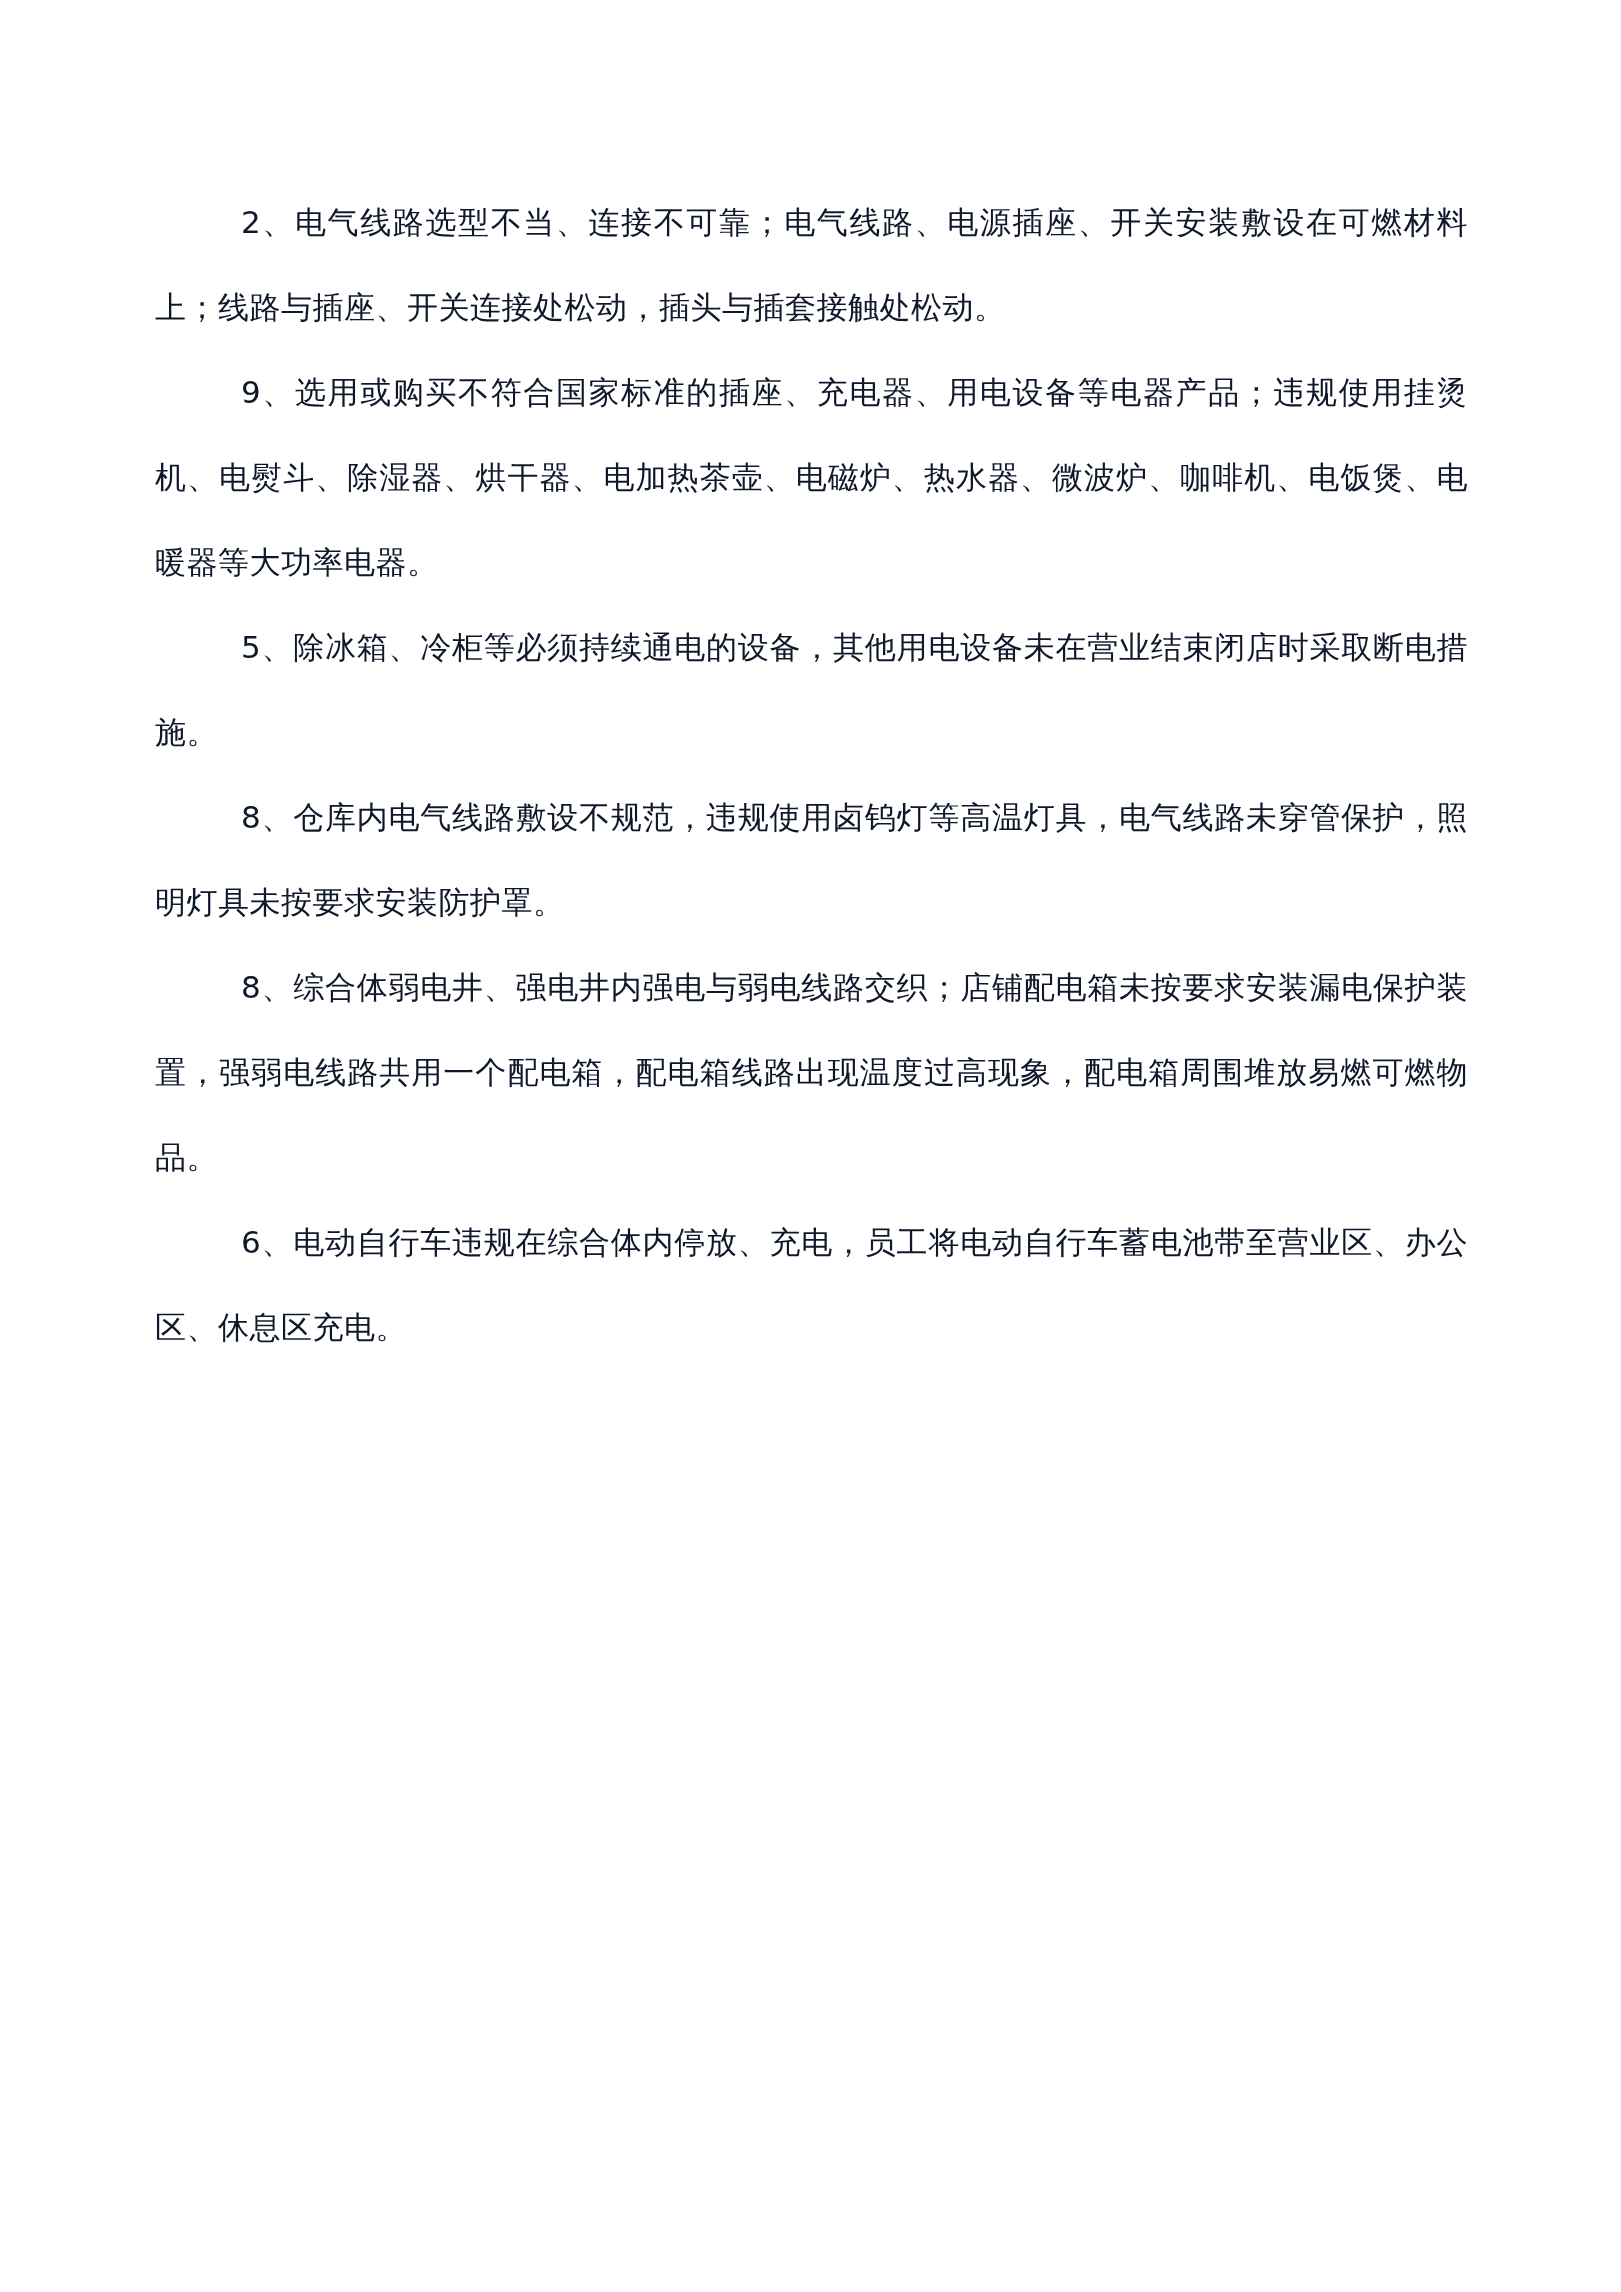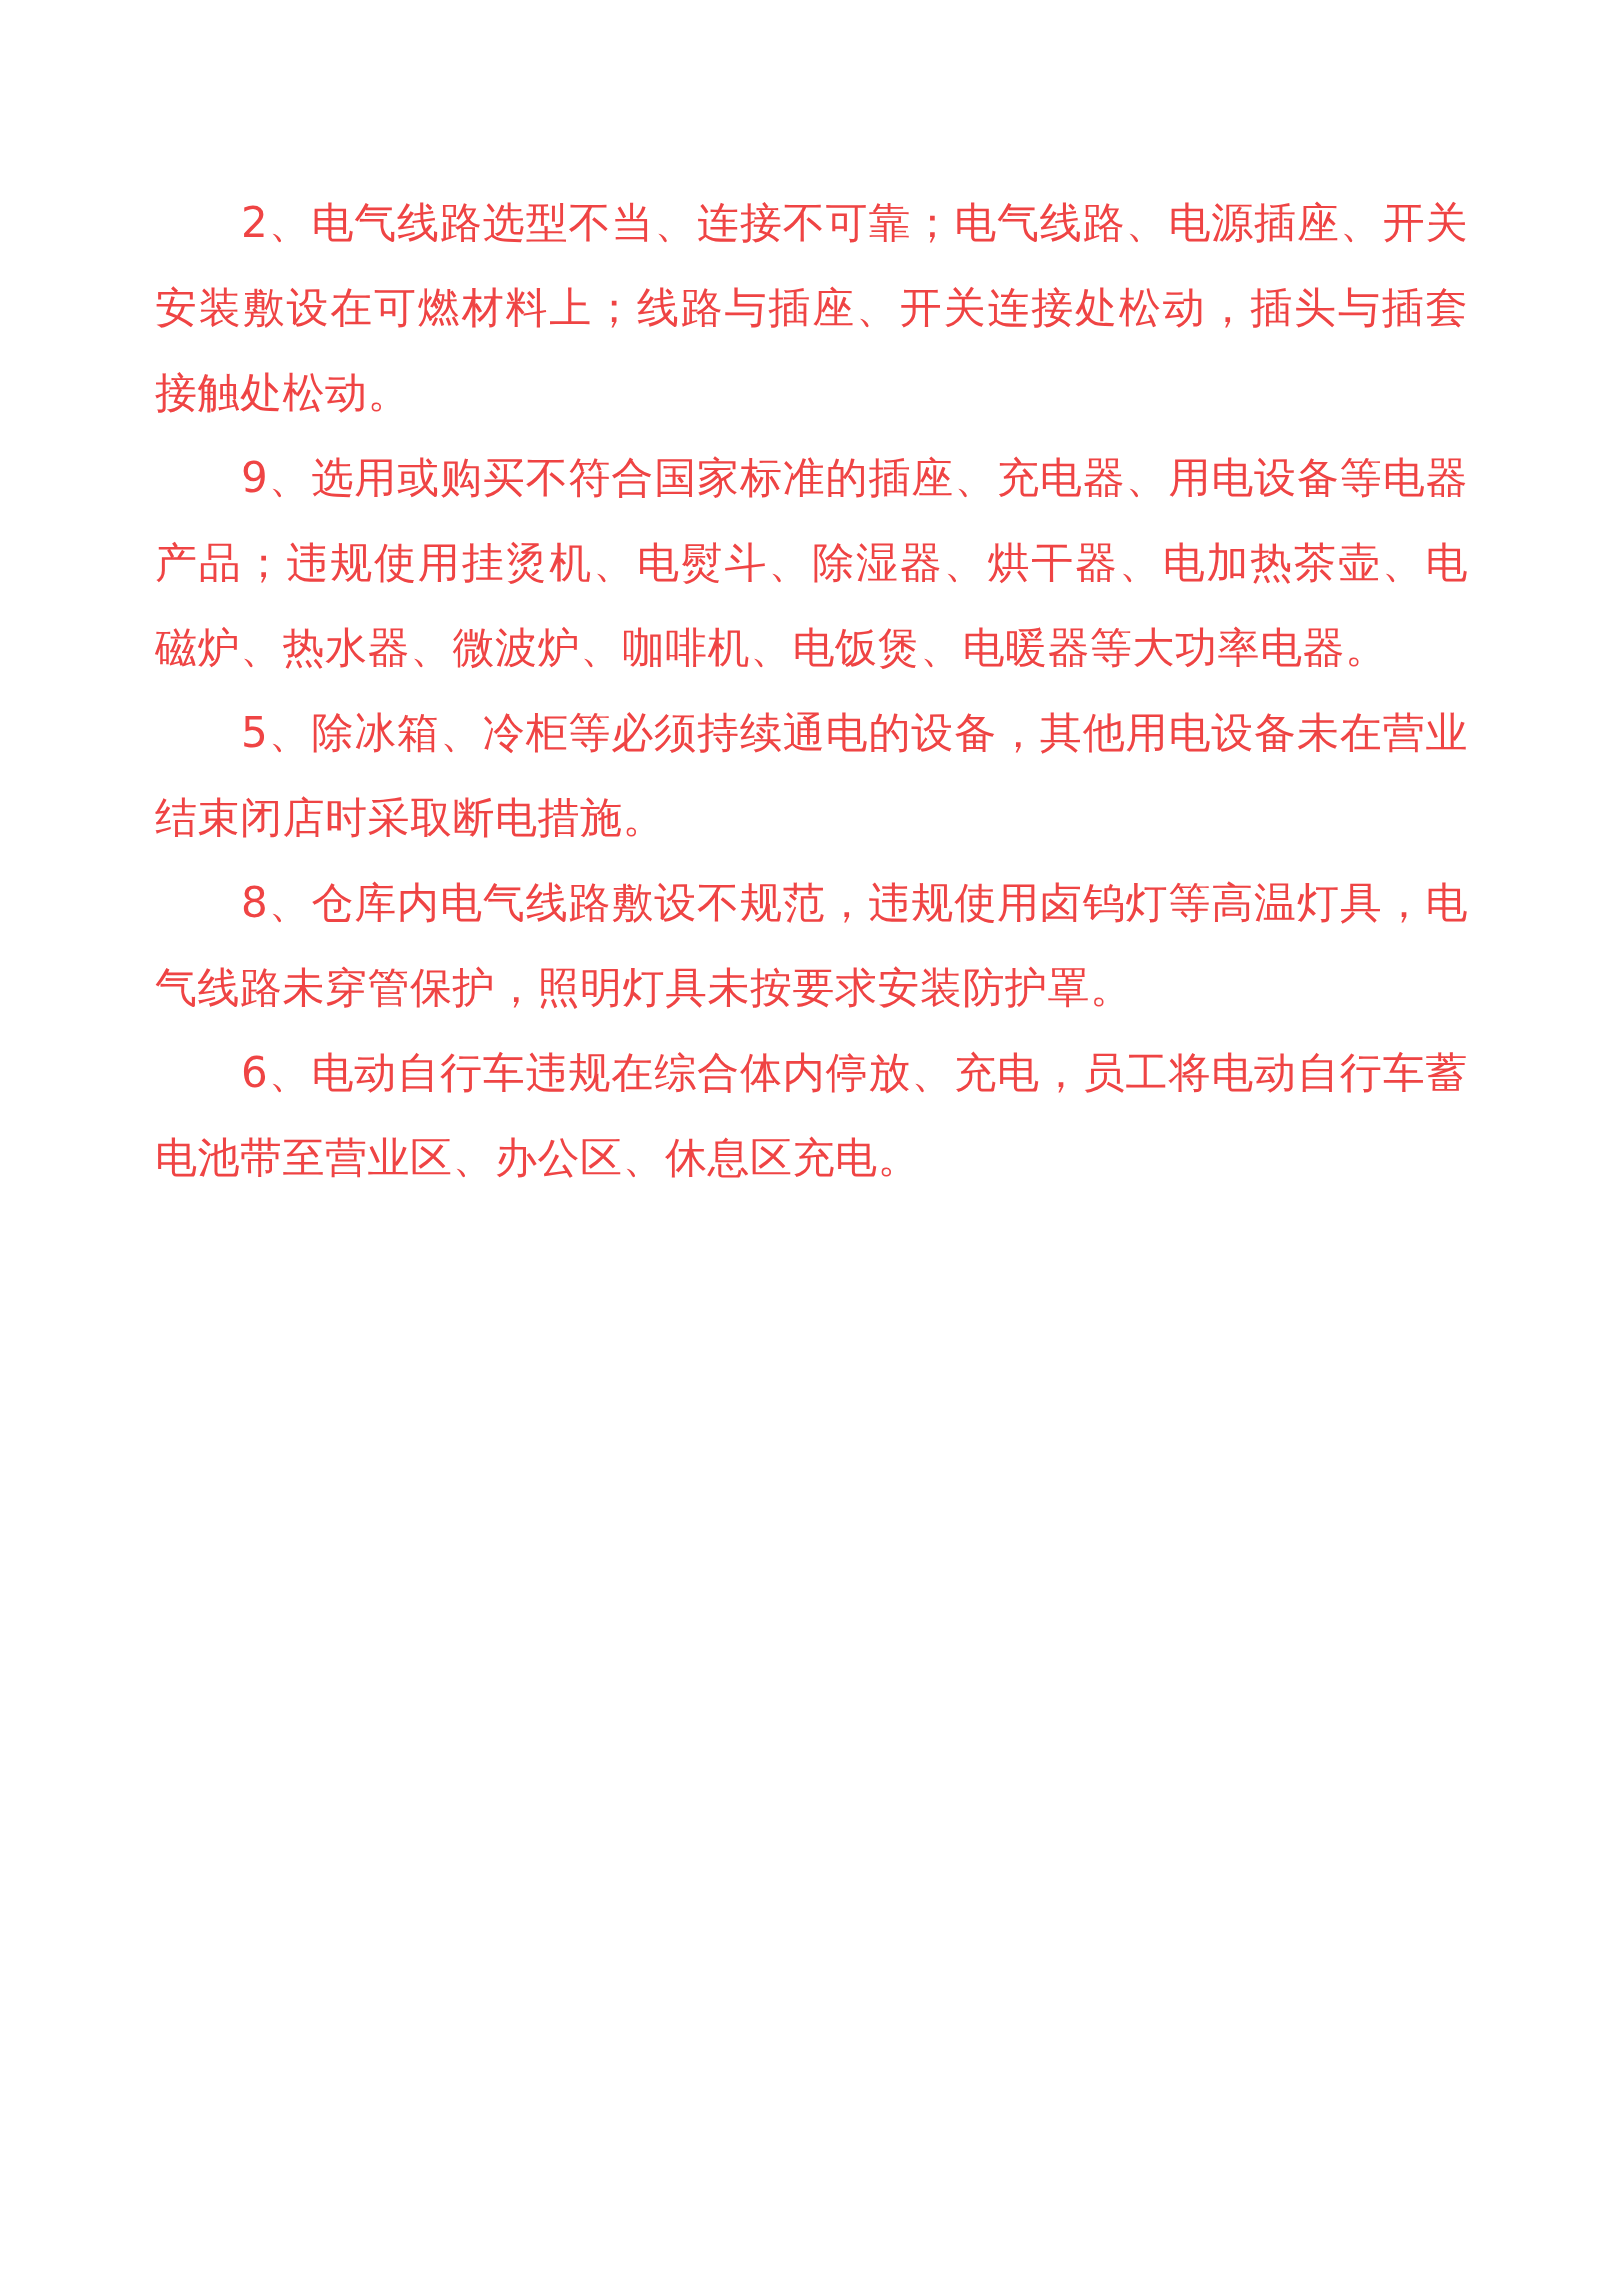--- a/index.html
+++ b/index.html
@@ -11,37 +11,38 @@
       width: 1621px;
       height: 2293px;
       position: relative;
       overflow: hidden;
     }
     .page {
       position: absolute;
       left: 155px;
       top: 180px;
       width: 1313px;
-      color: #ef4444;
+      color: #0f172a;
       font-family: "DejaVu Sans", "Liberation Sans", sans-serif;
-      font-size: 42px;
+      font-size: 31px;
       line-height: 85px;
     }
     .para {
       margin: 0;
       padding: 0;
       text-indent: 86px;
       text-align: justify;
       text-justify: inter-character;
       letter-spacing: 0.5px;
     }
   </style>
 </head>
 <body>
 
 <div class="page">
   <p class="para">2、电气线路选型不当、连接不可靠；电气线路、电源插座、开关安装敷设在可燃材料上；线路与插座、开关连接处松动，插头与插套接触处松动。</p>
   <p class="para">9、选用或购买不符合国家标准的插座、充电器、用电设备等电器产品；违规使用挂烫机、电熨斗、除湿器、烘干器、电加热茶壶、电磁炉、热水器、微波炉、咖啡机、电饭煲、电暖器等大功率电器。</p>
   <p class="para">5、除冰箱、冷柜等必须持续通电的设备，其他用电设备未在营业结束闭店时采取断电措施。</p>
   <p class="para">8、仓库内电气线路敷设不规范，违规使用卤钨灯等高温灯具，电气线路未穿管保护，照明灯具未按要求安装防护罩。</p>
+  <p class="para">8、综合体弱电井、强电井内强电与弱电线路交织；店铺配电箱未按要求安装漏电保护装置，强弱电线路共用一个配电箱，配电箱线路出现温度过高现象，配电箱周围堆放易燃可燃物品。</p>
   <p class="para">6、电动自行车违规在综合体内停放、充电，员工将电动自行车蓄电池带至营业区、办公区、休息区充电。</p>
 </div>
 
 
 </body></html>

